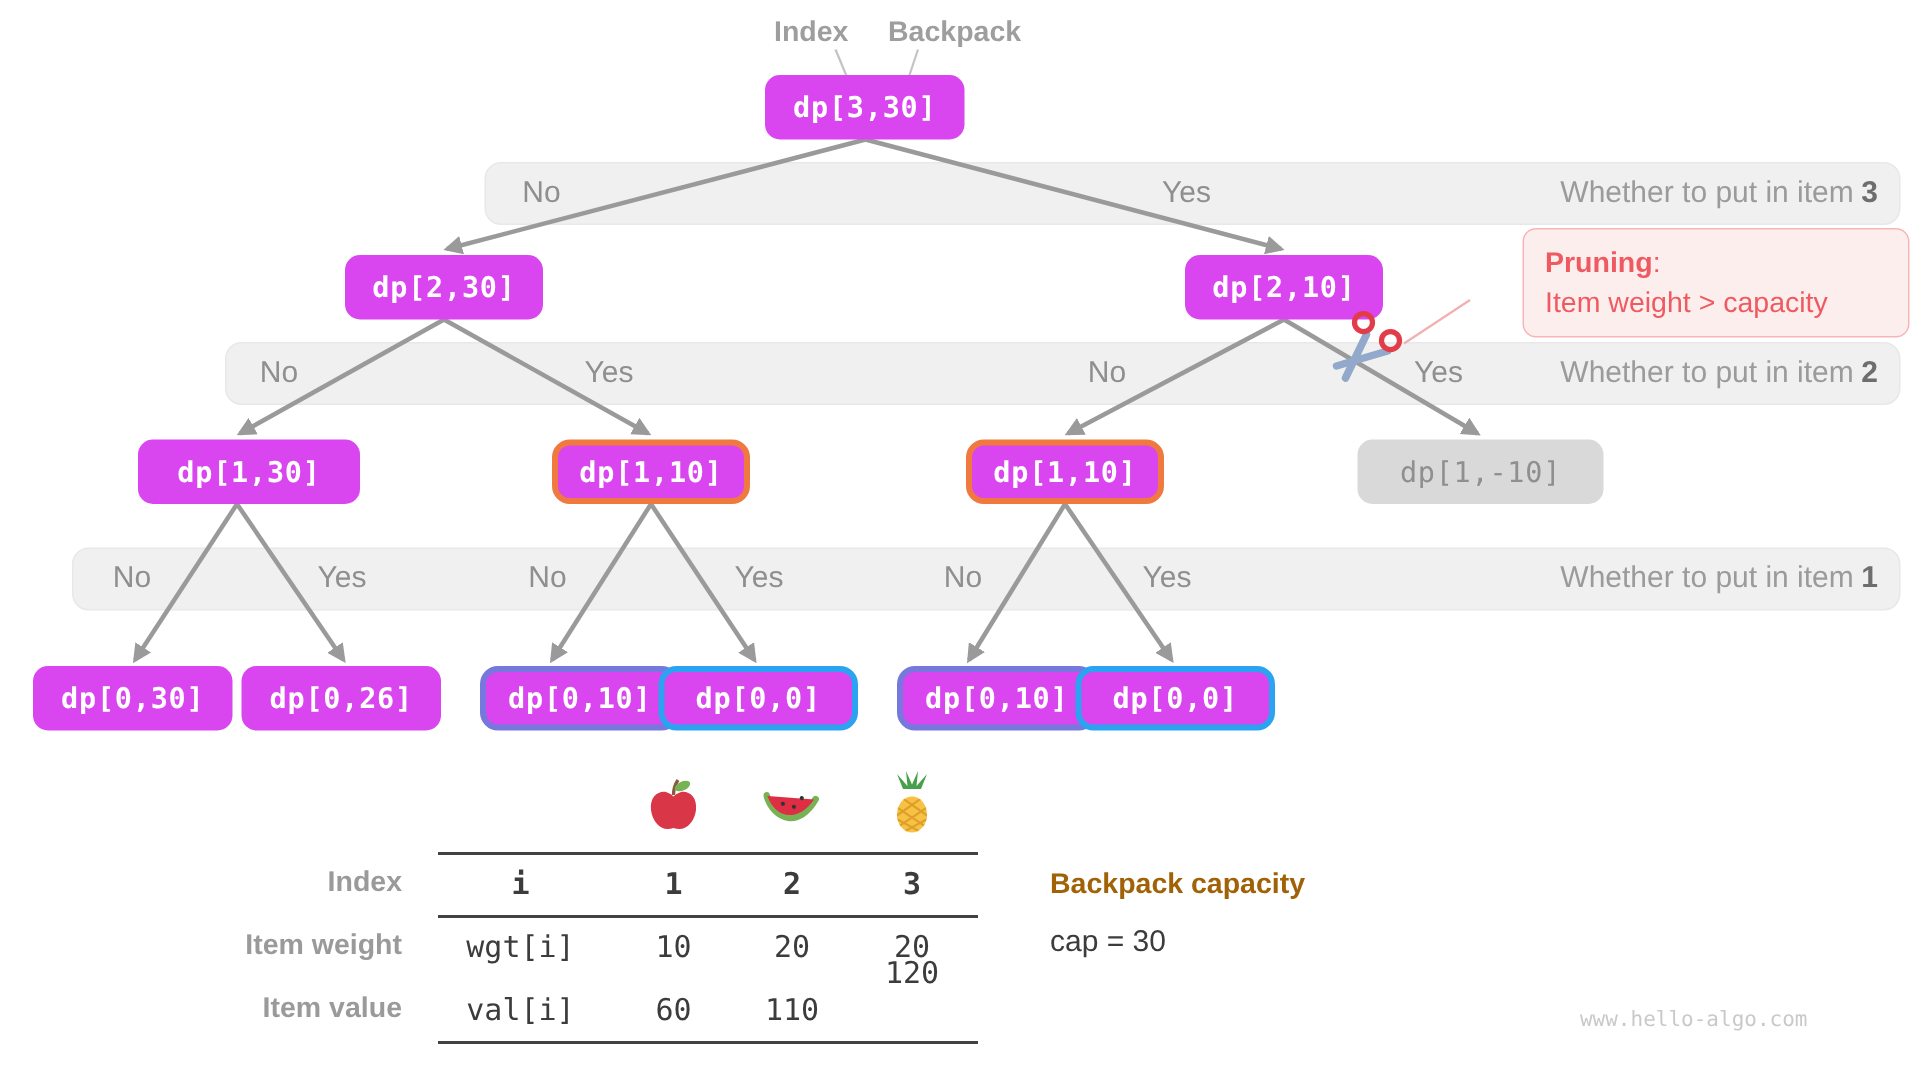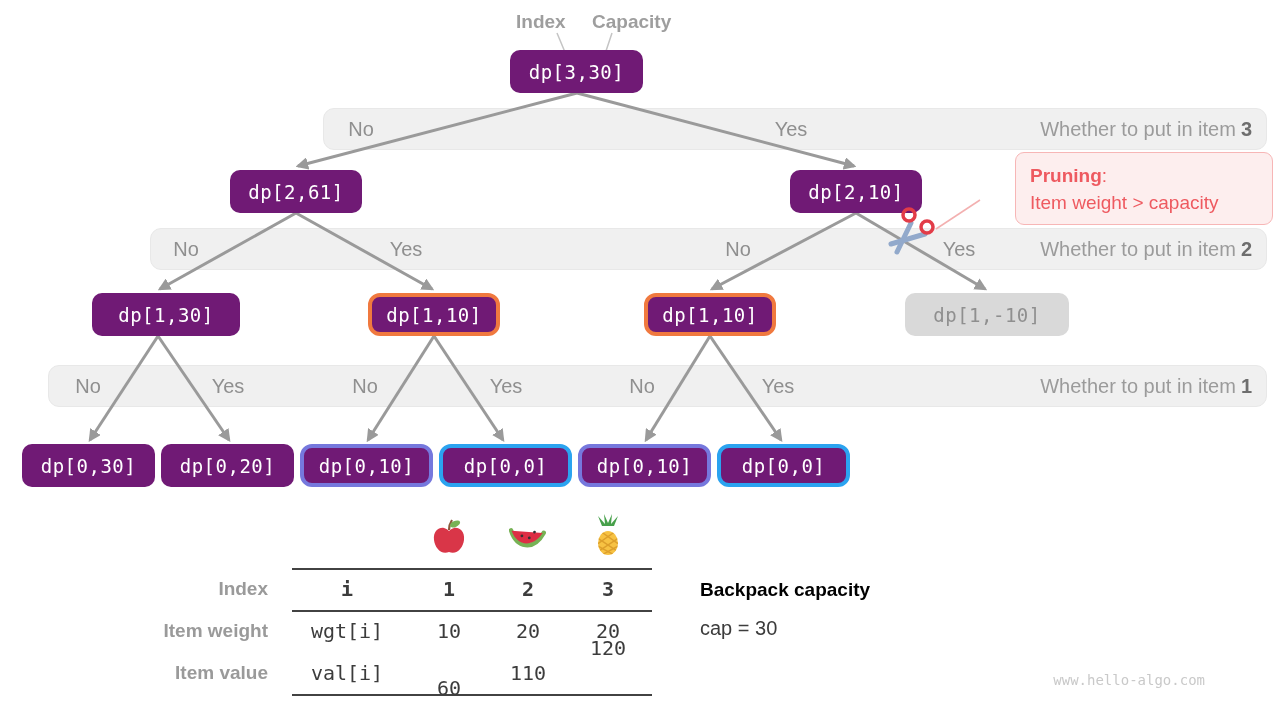--- a/index.html
+++ b/index.html
@@ -8,58 +8,58 @@
   
   .band{position:absolute;height:42px;background:#f0f0f0;border:1px solid #e8e8e8;
         border-radius:11px;z-index:1;box-sizing:border-box;}
   .band .opt{position:absolute;top:50%;transform:translate(-50%,-50%);
              font-size:20px;color:#8f8f8f;white-space:nowrap;}
   .band .question{position:absolute;right:14px;top:50%;transform:translateY(-50%);
                   font-size:20px;color:#9b9b9b;white-space:nowrap;}
   .band .question b{color:#6e6e6e;font-weight:bold;margin-left:5px;}
   
   .node{position:absolute;height:43px;border-radius:10px;display:flex;align-items:center;
-        justify-content:center;background:#701a75;color:#fff;z-index:3;box-sizing:border-box;
-        font-family:"DejaVu Sans Mono","Liberation Mono",monospace;font-weight:normal;
+        justify-content:center;background:#d946ef;color:#fff;z-index:3;box-sizing:border-box;
+        font-family:"DejaVu Sans Mono","Liberation Mono",monospace;font-weight:bold;
         font-size:19px;letter-spacing:.5px;}
   .node.orange{border:4px solid #f0793f;border-radius:12px;}
-  .node.purple{border:4px solid #7678dd;border-radius:12px;}
+  .node.purple{border:4px solid #7678dd;border-radius:12px;margin-left:20px;}
   .node.blue{border:4px solid #2ba3f0;border-radius:12px;}
   .node.gray{background:#d9d9d9;color:#8f8f8f;font-weight:normal;}
   
   .overlay{position:absolute;left:0;top:0;z-index:2;}
   
   .toplabel{position:absolute;font-size:19px;font-weight:bold;color:#9e9e9e;z-index:3;white-space:nowrap;}
   
   .pruning{position:absolute;left:975px;top:152px;width:258px;height:73px;background:#fdeeee;
            border:1.5px solid #f7b6b6;border-radius:9px;z-index:4;box-sizing:border-box;
            padding:9px 14px;font-size:19px;line-height:27px;color:#ee5a60;margin-left:40px;}
   .pruning .t{font-weight:bold;}
   .scissors{position:absolute;left:886px;top:206px;z-index:5;}
   
   .tlabel{position:absolute;left:98px;width:170px;text-align:right;font-size:19px;
           font-weight:bold;color:#9a9a9a;white-space:nowrap;}
   .tcell{position:absolute;transform:translateX(-50%);font-family:"DejaVu Sans Mono","Liberation Mono",monospace;
          font-size:20px;color:#3c3c3c;white-space:pre;}
   .tcell.head{font-weight:bold;}
   .rule{position:absolute;left:292px;width:360px;height:2px;background:#424242;}
   .fruit{position:absolute;z-index:3;}
-  .cap-label{position:absolute;left:700px;top:579px;font-size:19px;font-weight:bold;color:#000000;}
+  .cap-label{position:absolute;left:700px;top:579px;font-size:19px;font-weight:bold;color:#a16207;}
   .cap-value{position:absolute;left:700px;top:617px;font-family:Liberation Sans, sans-serif;
              font-size:20px;color:#3c3c3c;}
   .watermark{position:absolute;left:1000px;top:672px;width:205px;text-align:right;
              font-family:"DejaVu Sans Mono","Liberation Mono",monospace;font-size:14px;color:#c9c9c9;}
 </style>
 </head>
 <body>
 
 <div class="stage">
 
   <div class="toplabel" style="left:516px;top:11px;">Index</div>
-  <div class="toplabel" style="left:592px;top:11px;">Capacity</div>
+  <div class="toplabel" style="left:592px;top:11px;">Backpack</div>
 
   <div class="band" style="left:323px;top:108px;width:944px;">
     <span class="opt" style="left:37px;">No</span>
     <span class="opt" style="left:467px;">Yes</span>
     <span class="question"><span>Whether to put in item</span><b>3</b></span>
   </div>
   <div class="band" style="left:150px;top:228px;width:1117px;">
     <span class="opt" style="left:35px;">No</span>
     <span class="opt" style="left:255px;">Yes</span>
     <span class="opt" style="left:587px;">No</span>
@@ -96,28 +96,28 @@
     <line x1="856" y1="213" x2="985" y2="289" stroke="#9a9a9a" stroke-width="3" marker-end="url(#ah)"></line>
     <line x1="158" y1="336" x2="90" y2="440" stroke="#9a9a9a" stroke-width="3" marker-end="url(#ah)"></line>
     <line x1="158" y1="336" x2="229" y2="440" stroke="#9a9a9a" stroke-width="3" marker-end="url(#ah)"></line>
     <line x1="434" y1="336" x2="368" y2="440" stroke="#9a9a9a" stroke-width="3" marker-end="url(#ah)"></line>
     <line x1="434" y1="336" x2="503" y2="440" stroke="#9a9a9a" stroke-width="3" marker-end="url(#ah)"></line>
     <line x1="710" y1="336" x2="646" y2="440" stroke="#9a9a9a" stroke-width="3" marker-end="url(#ah)"></line>
     <line x1="710" y1="336" x2="781" y2="440" stroke="#9a9a9a" stroke-width="3" marker-end="url(#ah)"></line>
   </svg>
 
   <div class="node" style="left:510px;top:50px;width:133px;">dp[3,30]</div>
-  <div class="node" style="left:230px;top:170px;width:132px;">dp[2,61]</div>
+  <div class="node" style="left:230px;top:170px;width:132px;">dp[2,30]</div>
   <div class="node" style="left:790px;top:170px;width:132px;">dp[2,10]</div>
   <div class="node" style="left:92px;top:293px;width:148px;">dp[1,30]</div>
   <div class="node orange" style="left:368px;top:293px;width:132px;">dp[1,10]</div>
   <div class="node orange" style="left:644px;top:293px;width:132px;">dp[1,10]</div>
   <div class="node gray" style="left:905px;top:293px;width:164px;">dp[1,-10]</div>
   <div class="node" style="left:22px;top:444px;width:133px;">dp[0,30]</div>
-  <div class="node" style="left:161px;top:444px;width:133px;">dp[0,20]</div>
+  <div class="node" style="left:161px;top:444px;width:133px;">dp[0,26]</div>
   <div class="node purple" style="left:300px;top:444px;width:133px;">dp[0,10]</div>
   <div class="node blue" style="left:439px;top:444px;width:133px;">dp[0,0]</div>
   <div class="node purple" style="left:578px;top:444px;width:133px;">dp[0,10]</div>
   <div class="node blue" style="left:717px;top:444px;width:133px;">dp[0,0]</div>
 
   <div class="pruning">
     <span class="t">Pruning</span><span>:</span><br>
     <span>Item weight &gt; capacity</span>
   </div>
 
@@ -172,21 +172,21 @@
   <div class="tcell head" style="left:449px;top:577px;">1</div>
   <div class="tcell head" style="left:528px;top:577px;">2</div>
   <div class="tcell head" style="left:608px;top:577px;">3</div>
 
   <div class="tcell" style="left:347px;top:619px;">wgt[i]</div>
   <div class="tcell" style="left:449px;top:619px;">10</div>
   <div class="tcell" style="left:528px;top:619px;">20</div>
   <div class="tcell" style="left:608px;top:619px;">20</div>
 
   <div class="tcell" style="left:347px;top:661px;">val[i]</div>
-  <div class="tcell" style="left:449px;top:661px;margin-top:15px;">60</div>
+  <div class="tcell" style="left:449px;top:661px;">60</div>
   <div class="tcell" style="left:528px;top:661px;">110</div>
   <div class="tcell" style="left:608px;top:636px;">120</div>
 
   <div class="cap-label">Backpack capacity</div>
   <div class="cap-value">cap = 30</div>
 
   <div class="watermark">www.hello-algo.com</div>
 
 </div>
 

